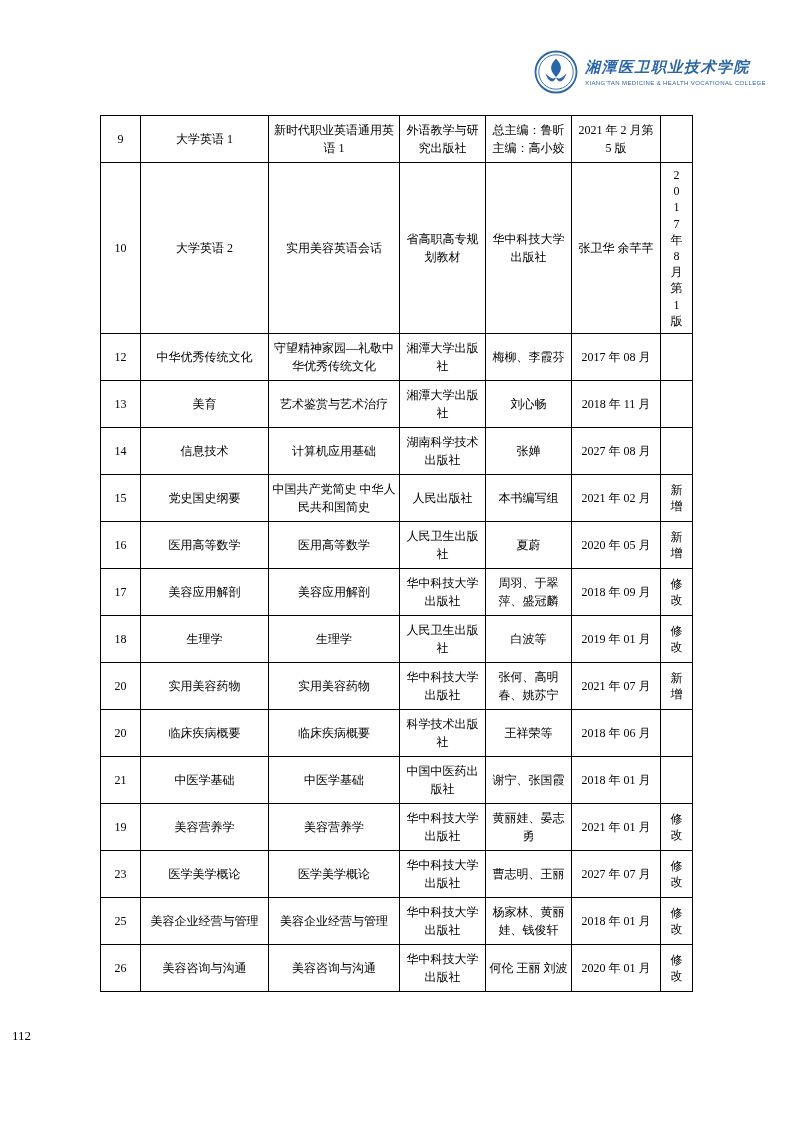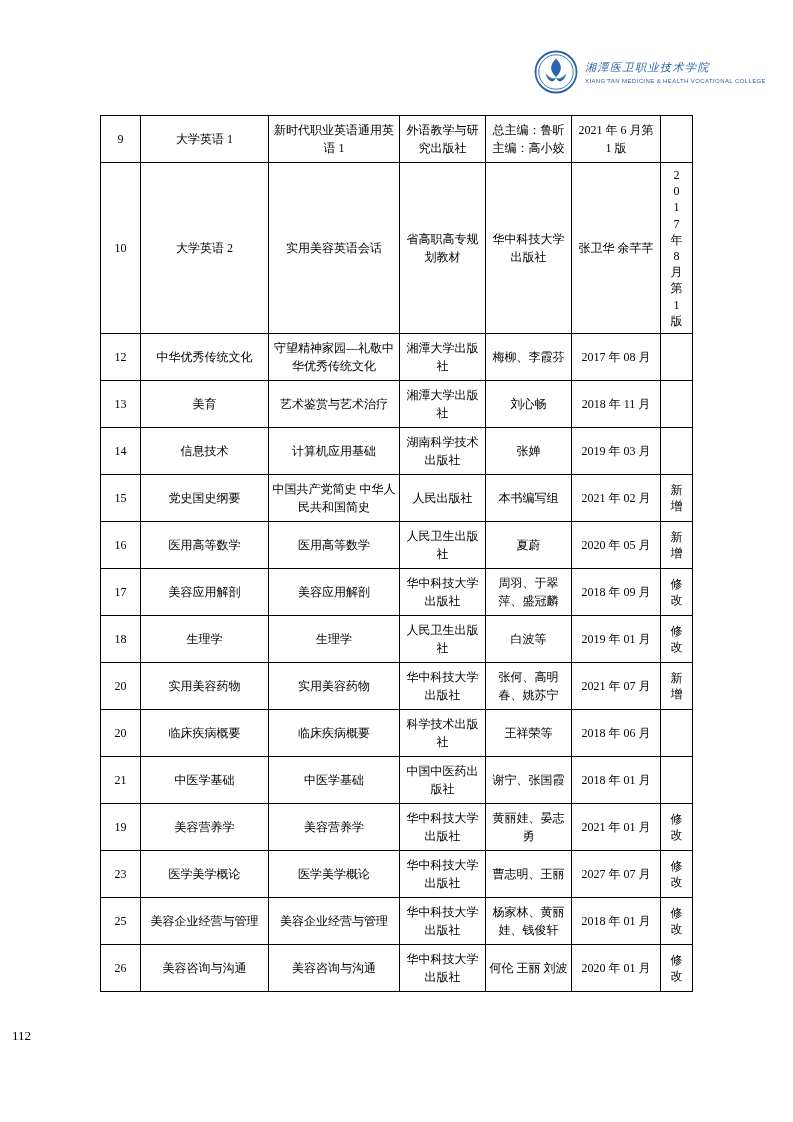--- a/index.html
+++ b/index.html
@@ -18,22 +18,22 @@
     position: absolute;
     top: 50px;
     left: 534px;
     display: flex;
     align-items: center;
     gap: 7px;
   }
   .logo { width: 44px; height: 44px; flex: 0 0 auto; }
   .logo-text { display: flex; flex-direction: column; }
   .logo-text-cn {
-    font-size: 11px;
-    font-weight: normal;
+    font-size: 15px;
+    font-weight: bold;
     font-style: italic;
     color: #2a64a9;
     letter-spacing: 1.5px;
     white-space: nowrap;
   }
   .logo-text-en {
     font-size: 6px;
     color: #2a64a9;
     letter-spacing: 0.4px;
     margin-top: 3px;
@@ -104,21 +104,21 @@
       <col style="width:89px">
       <col style="width:32px">
     </colgroup>
     <tbody>
         <tr>
           <td>9</td>
           <td>大学英语 1</td>
           <td>新时代职业英语通用英语 1</td>
           <td>外语教学与研究出版社</td>
           <td>总主编：鲁昕 主编：高小姣</td>
-          <td>2021 年 6 月第 1 版</td>
+          <td>2021 年 2 月第 5 版</td>
           <td></td>
         </tr>
         <tr>
           <td>10</td>
           <td>大学英语 2</td>
           <td>实用美容英语会话</td>
           <td>省高职高专规划教材</td>
           <td>华中科技大学出版社</td>
           <td>张卫华 余芊芊</td>
           <td class="vertical">2
@@ -149,21 +149,21 @@
           <td>刘心畅</td>
           <td>2018 年 11 月</td>
           <td></td>
         </tr>
         <tr>
           <td>14</td>
           <td>信息技术</td>
           <td>计算机应用基础</td>
           <td>湖南科学技术出版社</td>
           <td>张婵</td>
-          <td>2019 年 03 月</td>
+          <td>2027 年 08 月</td>
           <td></td>
         </tr>
         <tr>
           <td>15</td>
           <td>党史国史纲要</td>
           <td>中国共产党简史 中华人民共和国简史</td>
           <td>人民出版社</td>
           <td>本书编写组</td>
           <td>2021 年 02 月</td>
           <td class="vertical">新

